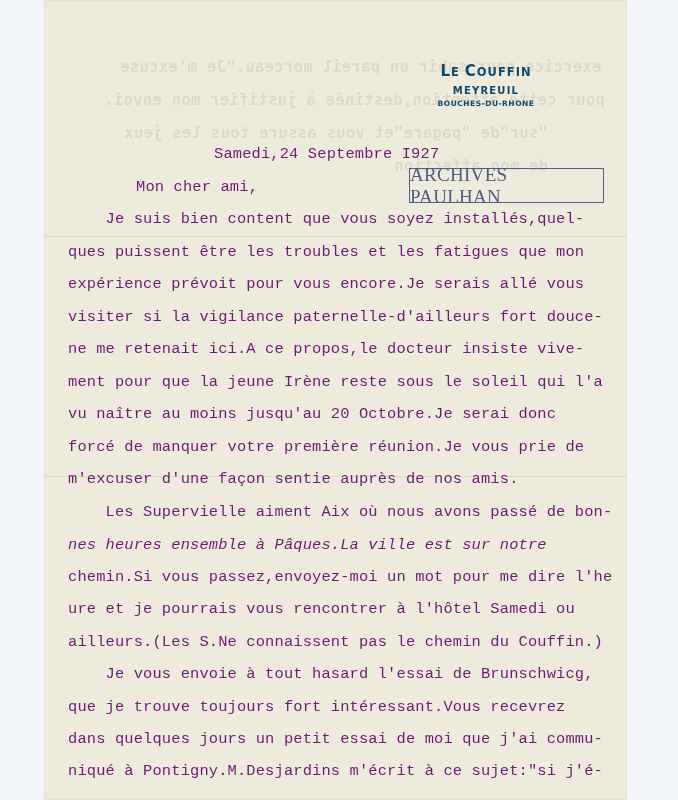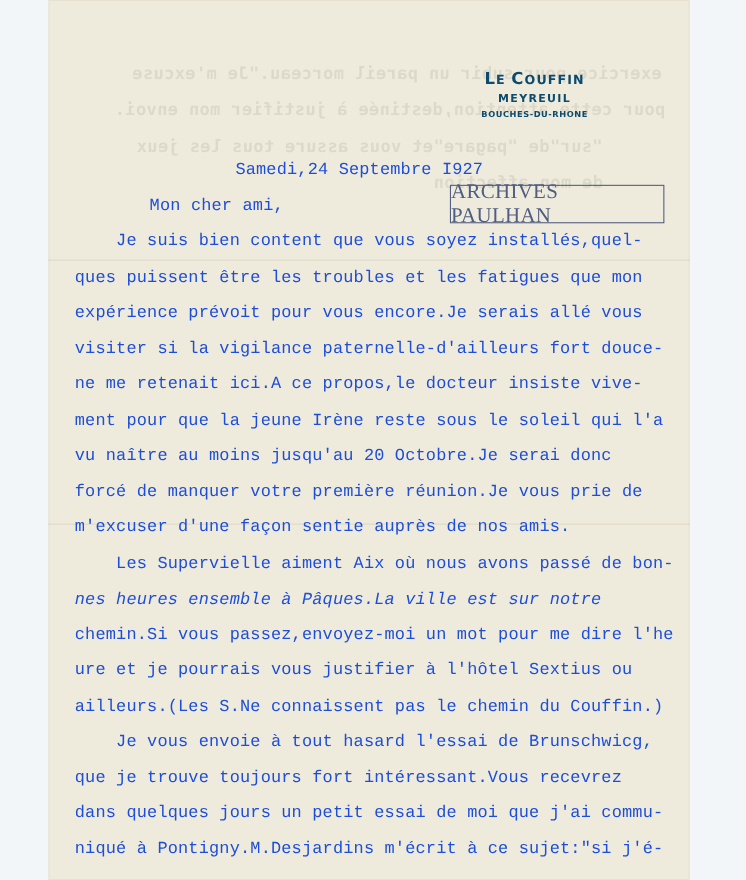--- a/index.html
+++ b/index.html
@@ -33,21 +33,21 @@
     .lh-dept { font-size: 7.5px; font-weight: bold; letter-spacing: 0.5px; margin-top: 3px; }
     .stamp {
       position: absolute; left: 409px; top: 168px; width: 193px; height: 33px;
       border: 1.5px solid #3d4d7a; border-top-width: 1px;
       color: #3a4a76; font-family: "Liberation Serif", serif;
       font-size: 19px; display: flex; align-items: center; justify-content: center;
       letter-spacing: 0.3px; opacity: 0.88;
     }
     .line {
       position: absolute; font-family: "Liberation Mono", monospace;
-      font-size: 15.4px; color: #1d4ed8; white-space: pre; letter-spacing: 0.15px;
+      font-size: 15.4px; color: #701a75; white-space: pre; letter-spacing: 0.15px;
     }
   </style>
 </head>
 <body>
 
 <div class="paper">
   <div class="fold" style="top:236px"></div>
   <div class="fold" style="top:476px"></div>
 
   <div class="bleed" style="left:76px; top:58px;">exercice pour subir un pareil morceau."Je m'excuse</div>
@@ -72,18 +72,18 @@
 <div class="line" style="left:68px; top:275px;">expérience prévoit pour vous encore.Je serais allé vous</div>
 <div class="line" style="left:68px; top:308px;">visiter si la vigilance paternelle-d'ailleurs fort douce-</div>
 <div class="line" style="left:68px; top:340px;">ne me retenait ici.A ce propos,le docteur insiste vive-</div>
 <div class="line" style="left:68px; top:373px;">ment pour que la jeune Irène reste sous le soleil qui l'a</div>
 <div class="line" style="left:68px; top:405px;">vu naître au moins jusqu'au 20 Octobre.Je serai donc</div>
 <div class="line" style="left:68px; top:438px;">forcé de manquer votre première réunion.Je vous prie de</div>
 <div class="line" style="left:68px; top:470px;">m'excuser d'une façon sentie auprès de nos amis.</div>
 <div class="line" style="left:68px; top:503px;">    Les Supervielle aiment Aix où nous avons passé de bon-</div>
 <div class="line" style="left:68px; top:536px;font-style:italic;">nes heures ensemble à Pâques.La ville est sur notre</div>
 <div class="line" style="left:68px; top:568px;">chemin.Si vous passez,envoyez-moi un mot pour me dire l'he</div>
-<div class="line" style="left:68px; top:600px;">ure et je pourrais vous justifier à l'hôtel Sextius ou</div>
+<div class="line" style="left:68px; top:600px;">ure et je pourrais vous rencontrer à l'hôtel Samedi ou</div>
 <div class="line" style="left:68px; top:633px;">ailleurs.(Les S.Ne connaissent pas le chemin du Couffin.)</div>
 <div class="line" style="left:68px; top:665px;">    Je vous envoie à tout hasard l'essai de Brunschwicg,</div>
 <div class="line" style="left:68px; top:698px;">que je trouve toujours fort intéressant.Vous recevrez</div>
 <div class="line" style="left:68px; top:730px;">dans quelques jours un petit essai de moi que j'ai commu-</div>
 <div class="line" style="left:68px; top:762px;">niqué à Pontigny.M.Desjardins m'écrit à ce sujet:"si j'é-</div>
 
 </body></html>

